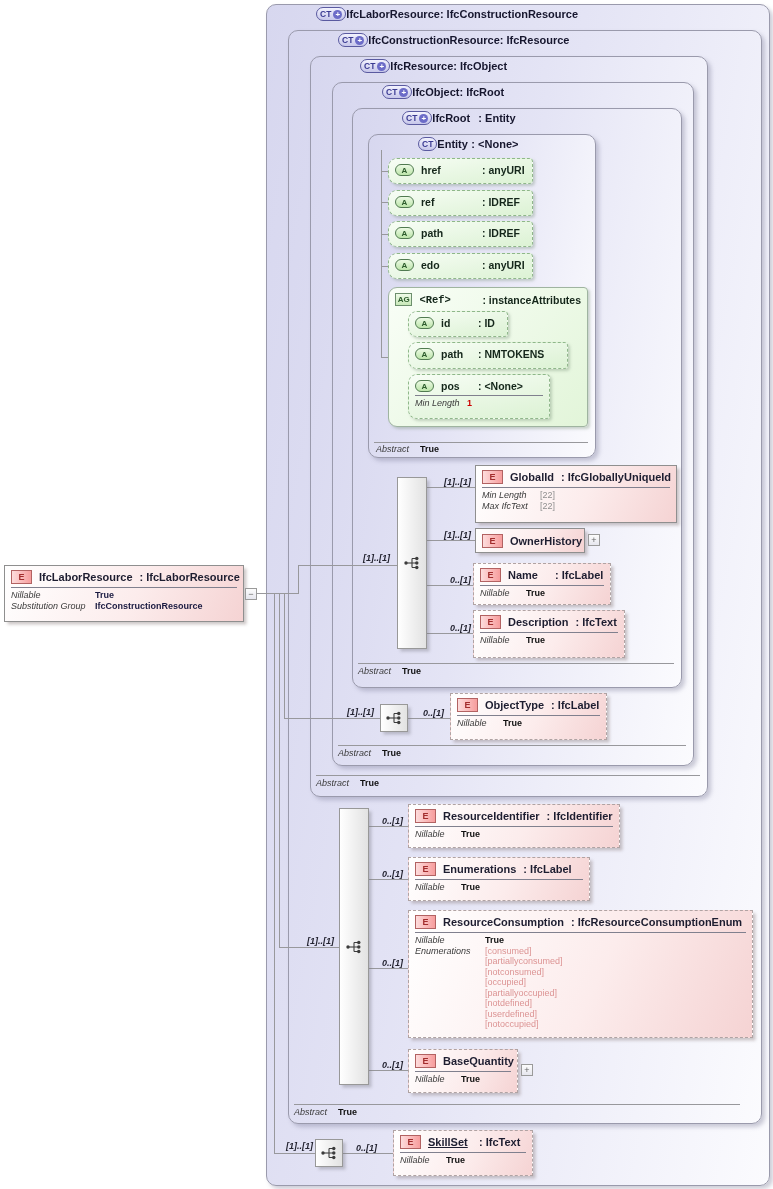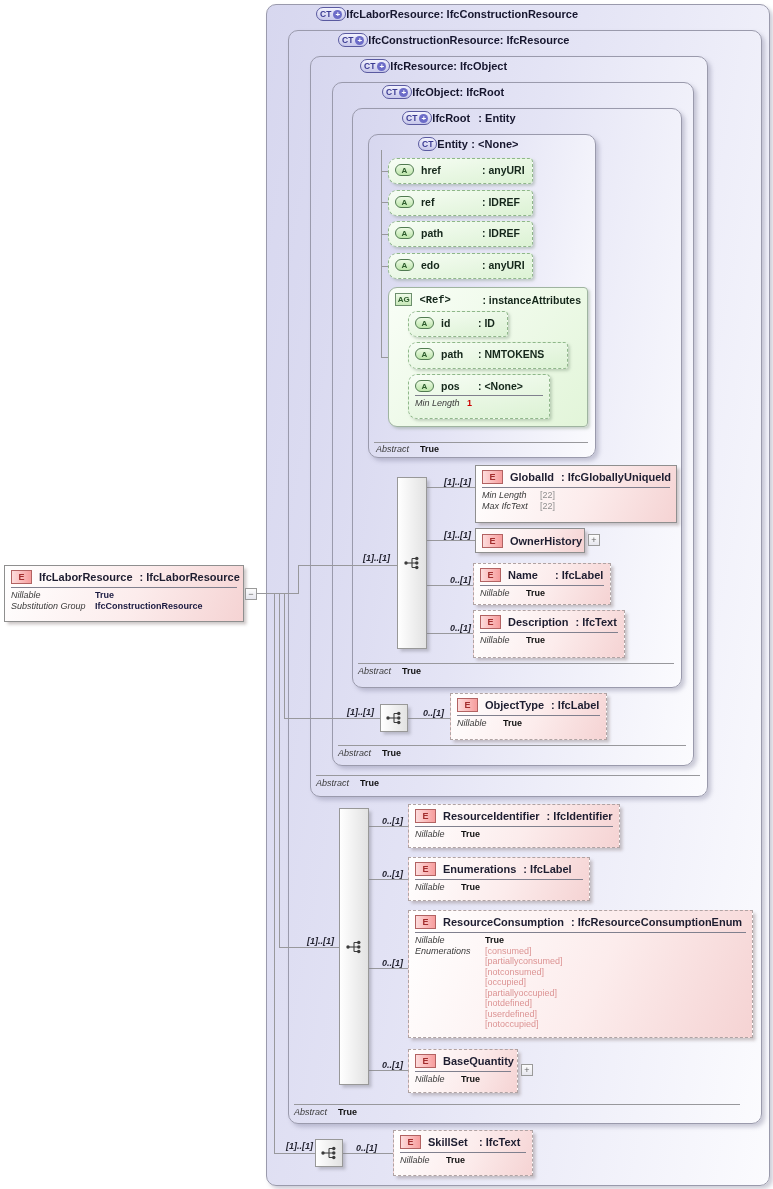--- a/index.html
+++ b/index.html
@@ -488,21 +488,21 @@
           <circle cx="13.8" cy="13.5" r="1.7" stroke="none"></circle>
         </g>
       </svg>
   </div>
   <div class="card" style="left:283px;top:1141px;width:30px;">[1]..[1]</div>
   <div class="hline" style="left:343px;top:1153px;width:50px;"></div>
   <div class="card" style="left:351px;top:1143px;width:26px;">0..[1]</div>
   <div class="ebox dashed" style="left:393px;top:1130px;width:140px;height:46px;">
     <div class="e-hdr">
         <span class="e-icon">E</span>
-        <span class="hname" style="min-width:44px;">SkillSet</span>
+        <span class="hname" style="min-width:44px;text-decoration:underline;">SkillSet</span>
         <span class="typ">IfcText</span>
       </div>
     <div class="sep"></div>
     <div class="props">
       <div class="prow">
           <span class="pname" style="width:46px;">Nillable</span>
           <span class="pval">True</span>
         </div>
     </div>
   </div>

